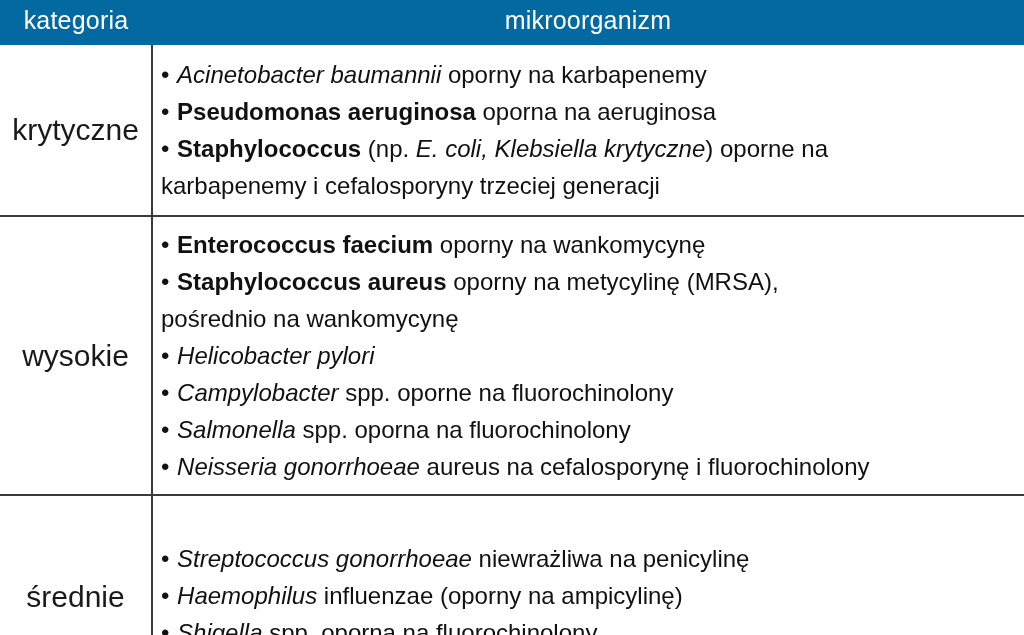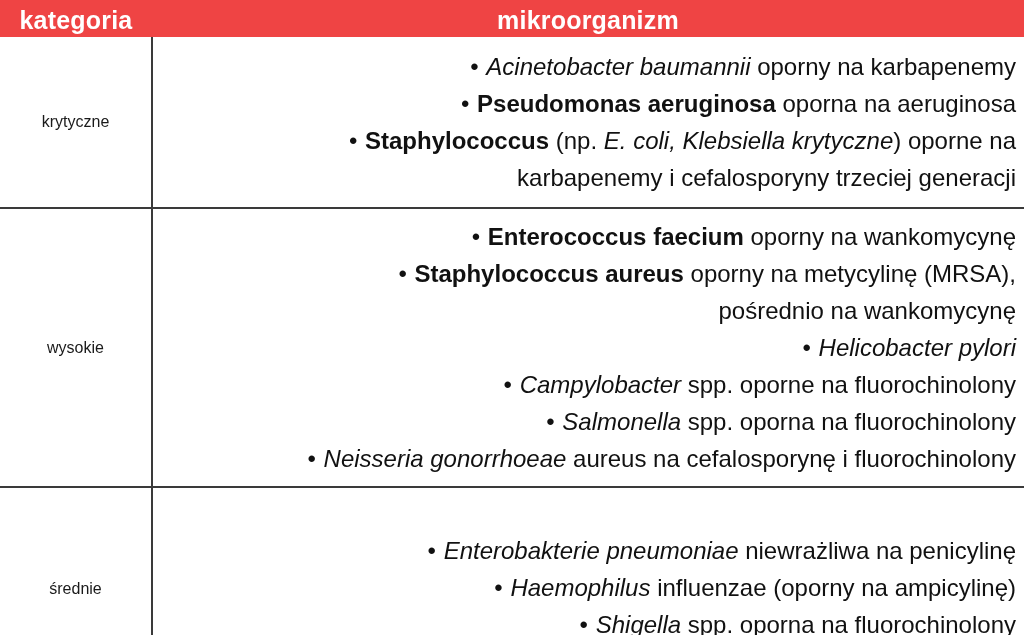--- a/index.html
+++ b/index.html
@@ -22,26 +22,26 @@
   }
 
   table.priority-table {
     border-collapse: collapse;
     width: 1024px;
     table-layout: fixed;
   }
 
   
   thead tr.header-row th {
-    background: #ef4444;
+    background: #0369a1;
     color: #ffffff;
-    font-weight: bold;
+    font-weight: normal;
     font-size: 25px;
     letter-spacing: 0.2px;
-    padding: 8px 0 4px 0;
+    padding: 8px 0 12px 0;
     text-align: center;
     border: none;
     line-height: 1.0;
   }
   th.col-kategoria {
     width: 152px;
     text-align: left;
     padding-left: 13px;
   }
   th.col-mikro {
@@ -54,29 +54,29 @@
     border-top: 2px solid #ec4899;
     border-bottom: 2px solid #3a3a3a;
     background: #ffffff;
     vertical-align: middle;
   }
   tbody tr:first-child td { border-top: none; }
 
   td.cat-cell {
     width: 152px;
     text-align: center;
-    font-size: 16px;
+    font-size: 30px;
     color: #1a1a1a;
     border-right: 2px solid #3a3a3a;
     padding: 0 4px;
   }
 
   td.micro-cell {
     width: 872px;
-    text-align: right;
+    text-align: left;
     font-size: 24px;
     color: #111111;
     line-height: 37px;
     padding: 10px 8px 12px 8px;
   }
 
   .bullet-line {
     white-space: nowrap;
     display: block;
   }
@@ -126,20 +126,20 @@
             <span class="bullet-line"><span>pośrednio na wankomycynę</span></span>
             <span class="bullet-line"><span class="bul">• </span><span class="i">Helicobacter pylori</span></span>
             <span class="bullet-line"><span class="bul">• </span><span class="i">Campylobacter</span><span> spp. oporne na fluorochinolony</span></span>
             <span class="bullet-line"><span class="bul">• </span><span class="i">Salmonella</span><span> spp. oporna na fluorochinolony</span></span>
             <span class="bullet-line"><span class="bul">• </span><span class="i">Neisseria gonorrhoeae</span><span> aureus na cefalosporynę i fluorochinolony</span></span>
           </td>
         </tr>
         <tr class="row-srednie">
           <td class="cat-cell">średnie</td>
           <td class="micro-cell">
-            <span class="bullet-line"><span class="bul">• </span><span class="i">Enterobakterie pneumoniae</span><span> niewrażliwa na penicylinę</span></span>
+            <span class="bullet-line"><span class="bul">• </span><span class="i">Streptococcus gonorrhoeae</span><span> niewrażliwa na penicylinę</span></span>
             <span class="bullet-line"><span class="bul">• </span><span class="i">Haemophilus</span><span> influenzae (oporny na ampicylinę)</span></span>
             <span class="bullet-line"><span class="bul">• </span><span class="i">Shigella</span><span> spp. oporna na fluorochinolony</span></span>
           </td>
         </tr>
       </tbody>
   </table>
 </div>
 
 </body></html>

